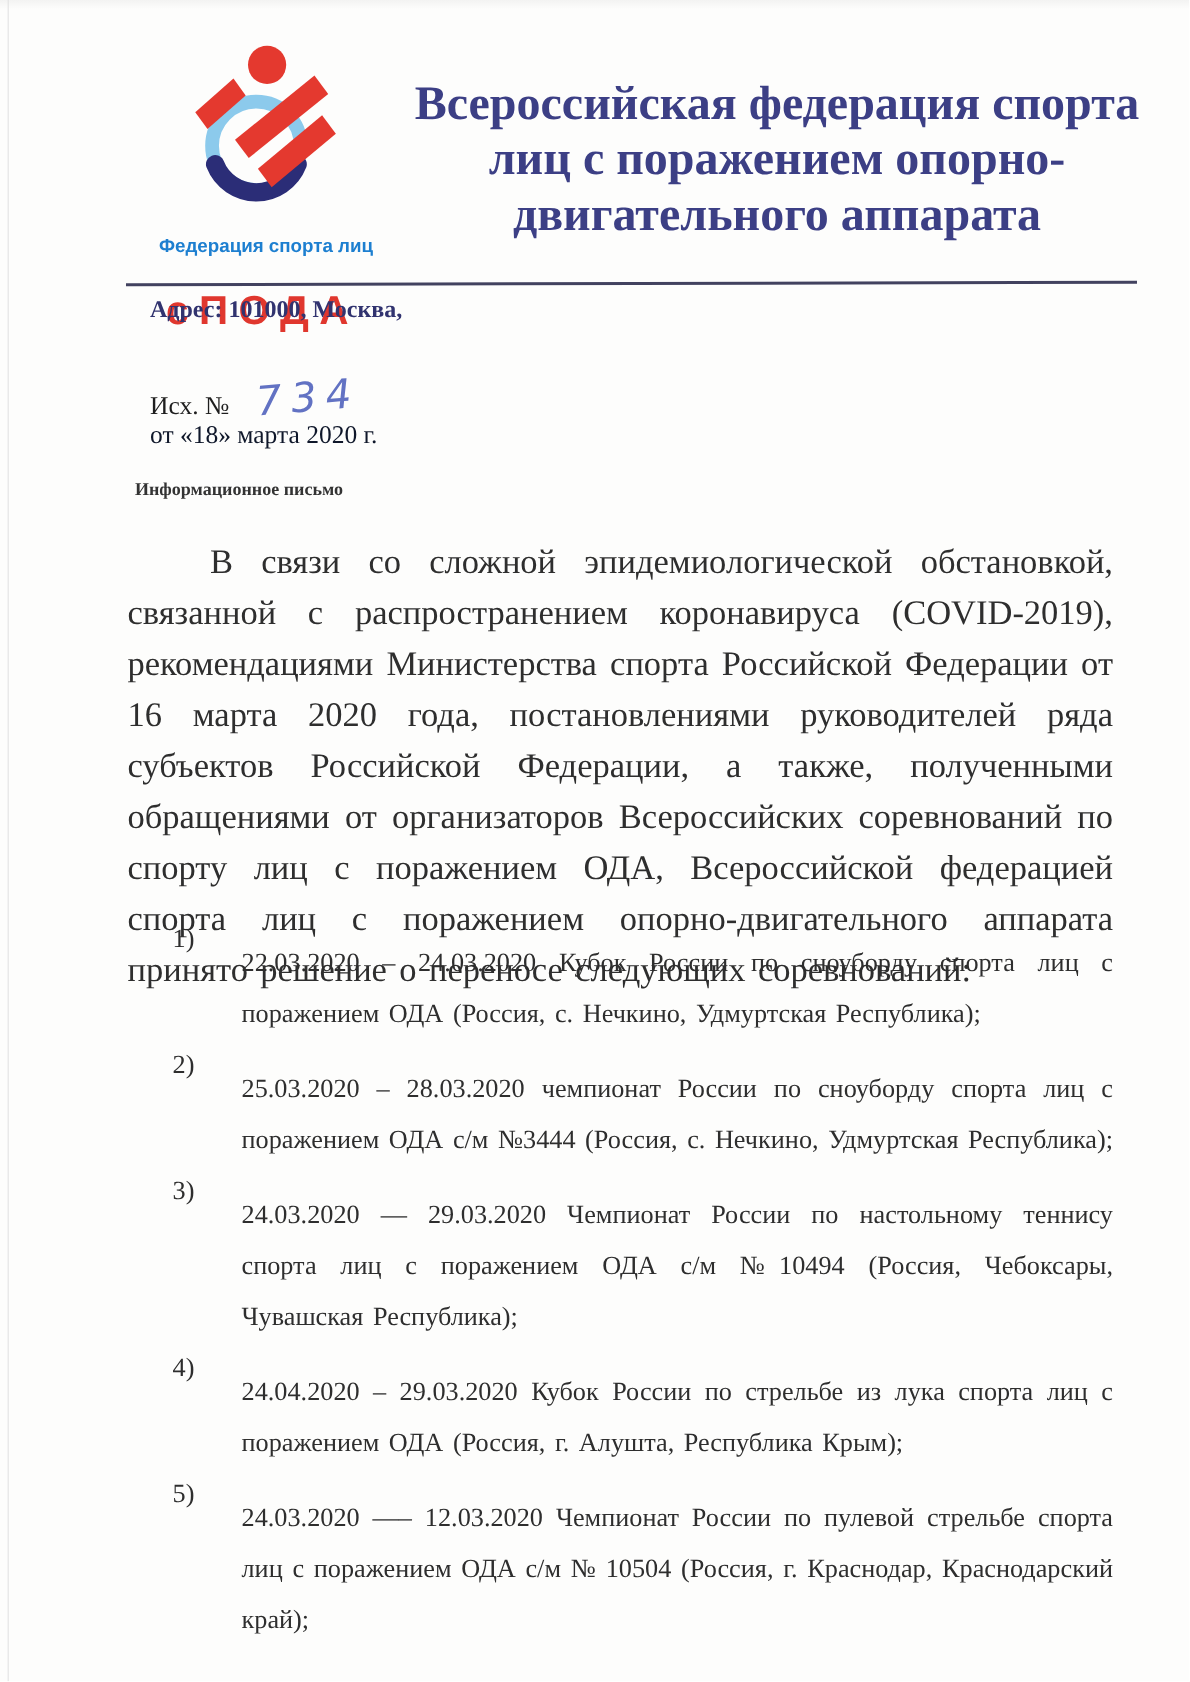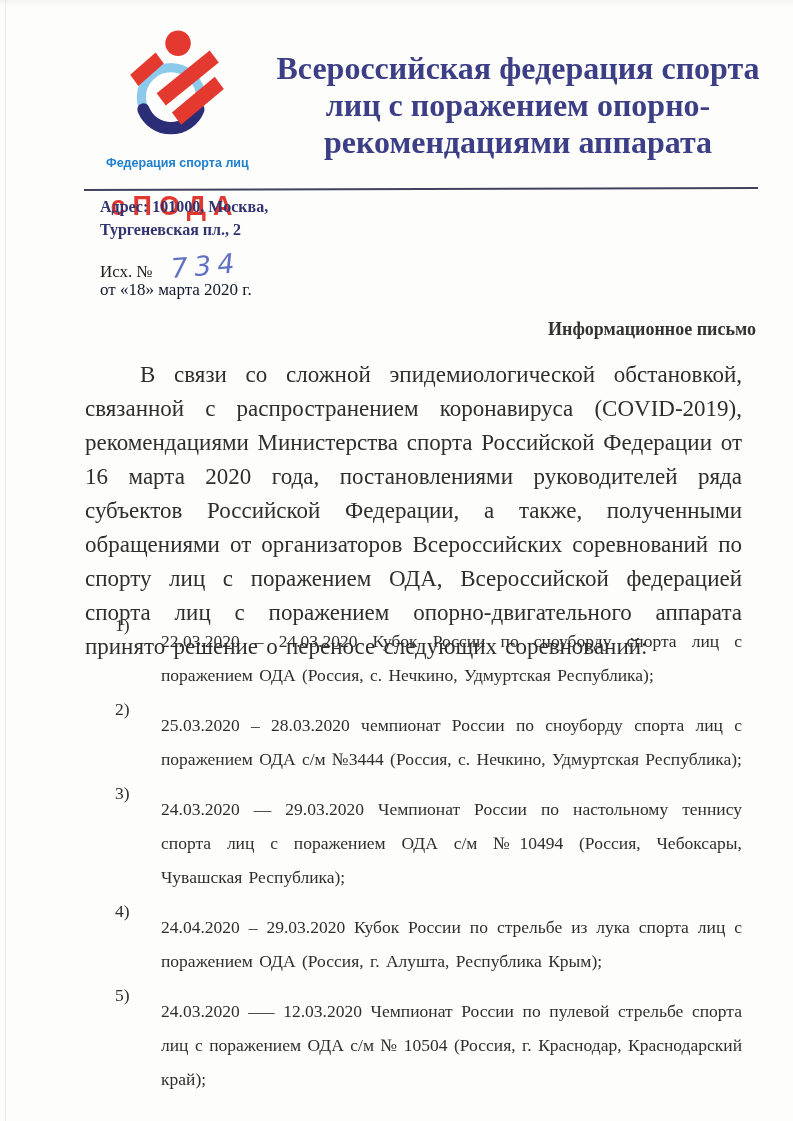--- a/index.html
+++ b/index.html
@@ -53,21 +53,21 @@
     display:inline-block; margin-left:18px;
     font-family:"DejaVu Sans", sans-serif; font-style:italic;
     font-size:27px; letter-spacing:6px; color:var(--ink-color);
     transform:rotate(-5deg) translateY(-2px);
   }
   .date-line { position:absolute; left:100px; top:280px; font-size:17px; color:#0f172a; }
 
   
   .heading {
     position:absolute; left:90px; top:319px; width:666px;
-    text-align:right; font-weight:bold; font-size:18px; color:#333;
+    text-align:left; font-weight:bold; font-size:12px; color:#333;
   }
   .intro {
     position:absolute; left:85px; top:358px; width:657px;
     font-size:23px; line-height:34px; text-align:justify;
     text-indent:55px; word-spacing:2.5px; color:#2e2e2e;
   }
   .list { position:absolute; left:115px; top:608px; width:627px; }
   .list-item { display:flex; font-size:17.5px; line-height:34px; color:#2e2e2e; }
   .list-item .num { flex:none; width:46px; }
   .list-item .txt { flex:1; text-align:justify; word-spacing:2px;margin-top:16px; }
@@ -94,29 +94,28 @@
 
       <circle cx="55" cy="13" r="12.5" fill="#e4392f"></circle>
     </svg>
     <div class="logo-caption">Федерация спорта лиц</div>
     <div class="logo-acronym">сПОДА</div>
   </div>
 
   <div class="title">
     <div>Всероссийская федерация спорта</div>
     <div>лиц с поражением опорно-</div>
-    <div>рекомендациями аппарата</div>
+    <div>двигательного аппарата</div>
   </div>
 
   <div class="rule"></div>
 
   <div class="contacts">
     <div class="left">
       <div>Адрес: 101000, Москва,</div>
-      <div>Тургеневская пл., 2</div>
     </div>
   </div>
 
   <div class="ref-line">
     <span>Исх. №</span><span class="ref-number">734</span>
   </div>
   <div class="date-line">от «18» марта 2020 г.</div>
 
   <div class="heading">Информационное письмо</div>
   <div class="intro">В связи со сложной эпидемиологической обстановкой, связанной с распространением коронавируса (COVID-2019), рекомендациями Министерства спорта Российской Федерации от 16 марта 2020 года, постановлениями руководителей ряда субъектов Российской Федерации, а также, полученными обращениями от организаторов Всероссийских соревнований по спорту лиц с поражением ОДА, Всероссийской федерацией спорта лиц с поражением опорно-двигательного аппарата принято решение о переносе следующих соревнований:</div>

